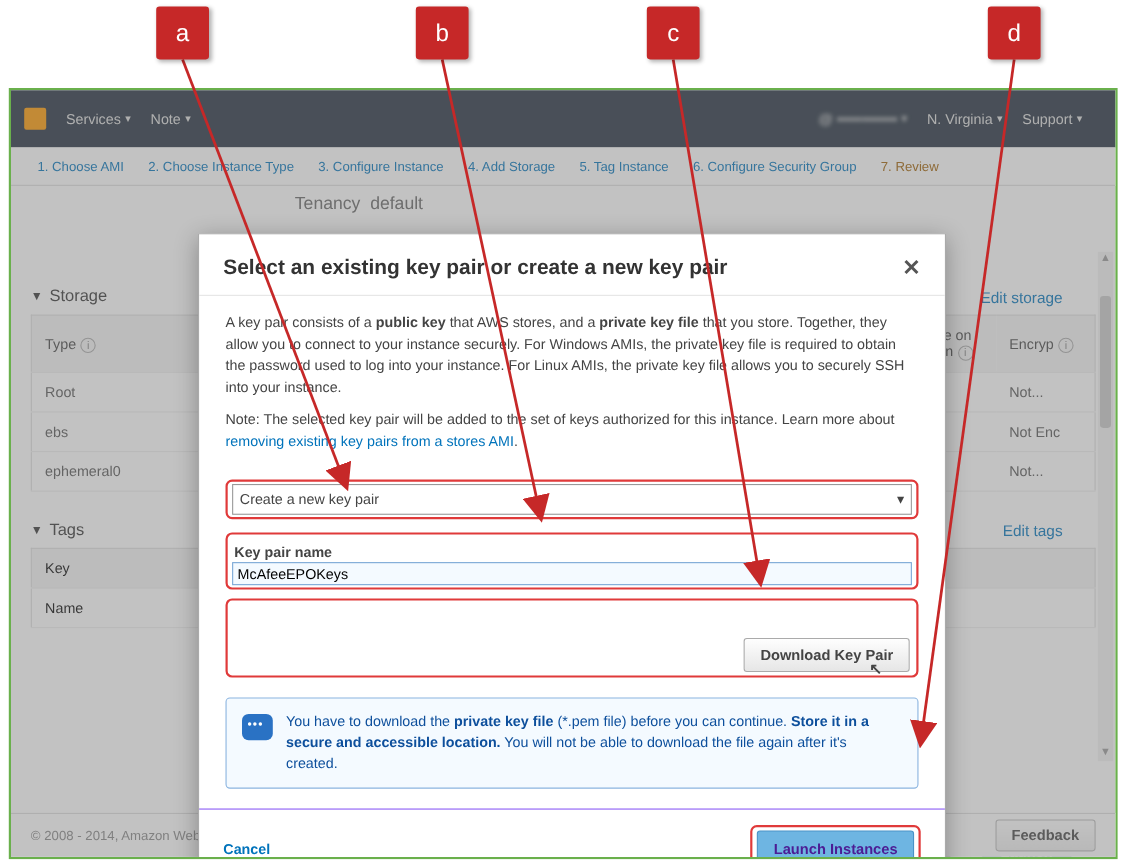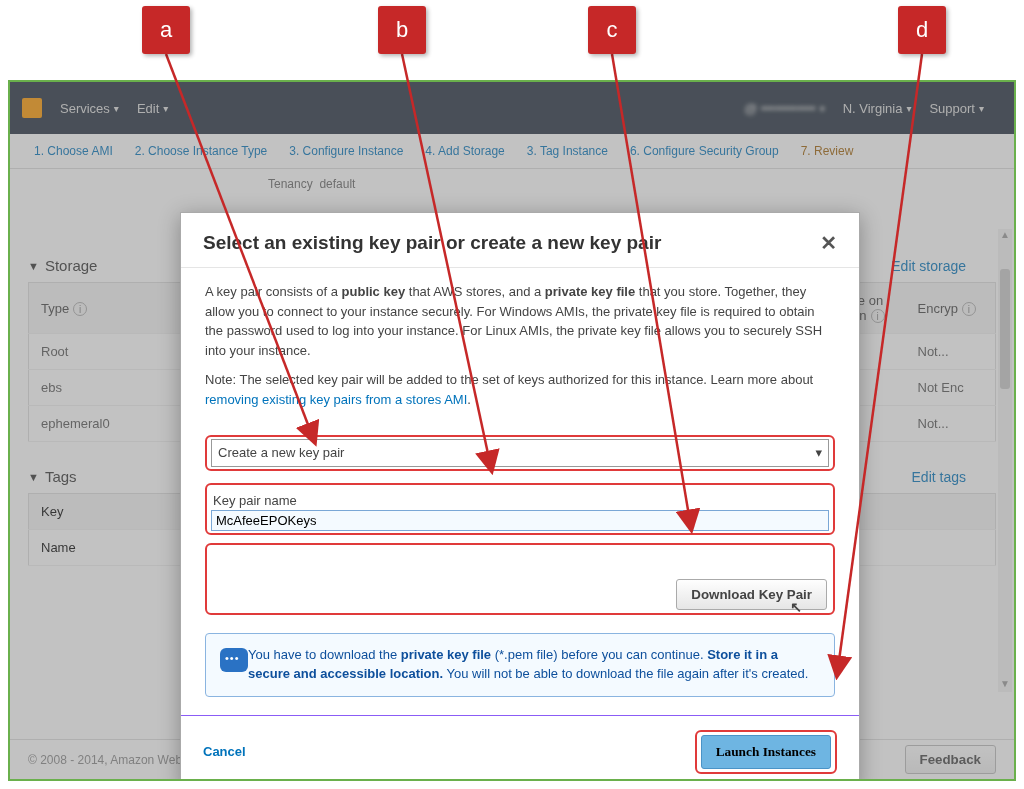--- a/index.html
+++ b/index.html
@@ -17,21 +17,21 @@
 .topbar .tb-item .caret { margin-left: 4px; font-size: 10px; }
 .topbar .spacer { flex: 1; }
 .topbar .acct { filter: blur(2px); }
 
 .wizard-bar { display: flex; gap: 22px; padding: 10px 24px; border-bottom: 1px solid #ddd; font-size: 12px; background: #fff; }
 .wizard-bar .step { color: #0073bb; cursor: pointer; }
 .wizard-bar .step.active { color: #a16207; font-weight: normal; }
 
 .page-body { padding: 8px 18px 0 18px; position: relative; height: calc(100% - 38px - 36px - 40px); }
 .page-title { font-size: 24px; color: #444; font-weight: normal; margin: 4px 0 2px 0; }
-.tenancy { font-size: 12px; color: #666; margin-left: 240px; }
+.tenancy { font-size: 16px; color: #666; margin-left: 240px; }
 
 .section-head { display: flex; align-items: center; justify-content: space-between; margin-top: 26px; }
 .section-head .left { display: flex; align-items: center; gap: 6px; font-size: 15px; color: #333; }
 .section-head .left .tri { font-size: 11px; }
 .section-head .edit-link { color: #0073bb; text-decoration: none; font-size: 14px; margin-right: 30px; }
 
 .storage-table { margin-top: 8px; width: 100%; border: 1px solid #ddd; border-collapse: collapse; font-size: 13px; color: #555; }
 .storage-table th, .storage-table td { text-align: left; padding: 10px 12px; border-bottom: 1px solid #eee; }
 .storage-table th { background: #f5f5f5; font-weight: normal; color: #444; }
 .info-ic { display: inline-block; width: 14px; height: 14px; border: 1px solid #aaa; border-radius: 50%; font-size: 10px; text-align: center; line-height: 13px; margin-left: 4px; color: #888; }
@@ -56,34 +56,34 @@
 .overlay { position: absolute; inset: 0; background: rgba(120,120,120,0.45); }
 .modal { position: absolute; top: 130px; left: 170px; width: 680px; background: #fff; border: 1px solid #aaa; box-shadow: 0 4px 20px rgba(0,0,0,0.3); }
 .modal-head { display: flex; align-items: center; justify-content: space-between; padding: 18px 22px 12px 22px; border-bottom: 1px solid #e5e5e5; }
 .modal-title { font-size: 19px; font-weight: bold; color: #333; }
 .modal-close { font-size: 20px; color: #555; cursor: pointer; font-weight: bold; }
 .modal-body { padding: 14px 24px 18px 24px; color: #444; font-size: 13px; line-height: 1.5; }
 .modal-body p { margin-bottom: 10px; }
 .modal-body a { color: #0073bb; text-decoration: none; }
 .field-wrap { border: 2px solid #e03a3a; border-radius: 6px; padding: 2px 4px; margin-top: 26px; }
 .select-mock { width: 100%; border: 1px solid #999; background: #fff; padding: 3px 6px; font-size: 13px; display: flex; justify-content: space-between; align-items: center; cursor: pointer; }
-.kp-label { font-weight: normal; margin-top: 14px; display: block; }
+.kp-label { font-weight: bold; margin-top: 14px; display: block; }
 .kp-input-wrap { border: 2px solid #e03a3a; border-radius: 6px; padding: 2px 4px; margin-top: 0px; }
 .kp-input-wrap .kp-label { margin-top: 4px; margin-left: 2px; }
 .kp-input { width: 100%; border: 1px solid #7aa7d6; padding: 2px 4px; font-size: 13px; background: #f4faff; }
 .dl-wrap { border: 2px solid #e03a3a; border-radius: 6px; padding: 3px 6px; margin-top: 8px; display: flex; justify-content: flex-end; }
 .dl-btn { background: linear-gradient(#fefefe,#e6e6e6); border: 1px solid #aaa; padding: 7px 14px; border-radius: 3px; color: #444; font-weight: bold; cursor: pointer; position: relative; margin-top: 31px; }
 .cursor-ic { position: absolute; right: 24px; bottom: -6px; font-size: 14px; }
-.notice { border: 1px solid #8ab4e0; border-radius: 4px; background: #f4faff; padding: 12px 14px; margin-top: 18px; display: flex; color: #0d4f9c; font-size: 13px; line-height: 1.45; }
+.notice { border: 1px solid #8ab4e0; border-radius: 4px; background: #f4faff; padding: 12px 14px; margin-top: 18px; display: flex; gap: 12px; color: #0d4f9c; font-size: 13px; line-height: 1.45; }
 .notice .bubble { width: 28px; height: 24px; background: #2a72c4; border-radius: 6px; flex-shrink: 0; position: relative; margin-top: 2px; }
 .notice .bubble::after { content: "•••"; color: #fff; font-size: 11px; position: absolute; top: 3px; left: 5px; letter-spacing: 1px; }
 .modal-foot { border-top: 1px solid #8b5cf6; padding: 14px 22px; display: flex; justify-content: space-between; align-items: center; gap: 4px; }
 .modal-foot .cancel-l { color: #0073bb; font-weight: bold; margin-right: 4px; cursor: pointer; }
 .launch-wrap { border: 2px solid #e03a3a; border-radius: 6px; padding: 3px 4px; display: inline-flex; }
-.launch-btn { background: #6eb5e2; color: #000000; border: 1px solid #4a93c7; padding: 8px 14px; border-radius: 3px; font-weight: bold; cursor: pointer; font-family: Liberation Serif, serif; }
+.launch-btn { background: #6eb5e2; color: #4c1d95; border: 1px solid #4a93c7; padding: 8px 14px; border-radius: 3px; font-weight: bold; cursor: pointer; }
 
 
 .arrows { position: absolute; inset: 0; pointer-events: none; z-index: 90; }
 </style>
 </head>
 <body>
 
 <div class="marker" style="left:142px; top:6px;">
     <div class="marker-box">a</div>
   </div>
@@ -111,21 +111,21 @@
 
 <div class="app-frame">
 
   <div class="topbar">
     <div class="logo"></div>
     <div class="tb-item">
         <span>Services</span>
         <span class="caret">▾</span>
       </div>
     <div class="tb-item">
-        <span>Edit</span>
+        <span>Note</span>
         <span class="caret">▾</span>
       </div>
     <div class="spacer"></div>
     <div class="tb-item acct">
         <span>@ ••••••••••••</span>
         <span class="caret">▾</span>
       </div>
     <div class="tb-item">
         <span>N. Virginia</span>
         <span class="caret">▾</span>
@@ -134,21 +134,21 @@
         <span>Support</span>
         <span class="caret">▾</span>
       </div>
   </div>
 
   <div class="wizard-bar">
     <span class="step">1. Choose AMI</span>
     <span class="step">2. Choose Instance Type</span>
     <span class="step">3. Configure Instance</span>
     <span class="step">4. Add Storage</span>
-    <span class="step">3. Tag Instance</span>
+    <span class="step">5. Tag Instance</span>
     <span class="step">6. Configure Security Group</span>
     <span class="step active">7. Review</span>
   </div>
 
   <div class="page-body">
     <div class="tenancy"><span>Tenancy</span>&nbsp;&nbsp;<span>default</span></div>
 
     <div style="height:40px"></div>
 
     <div class="section-head">

